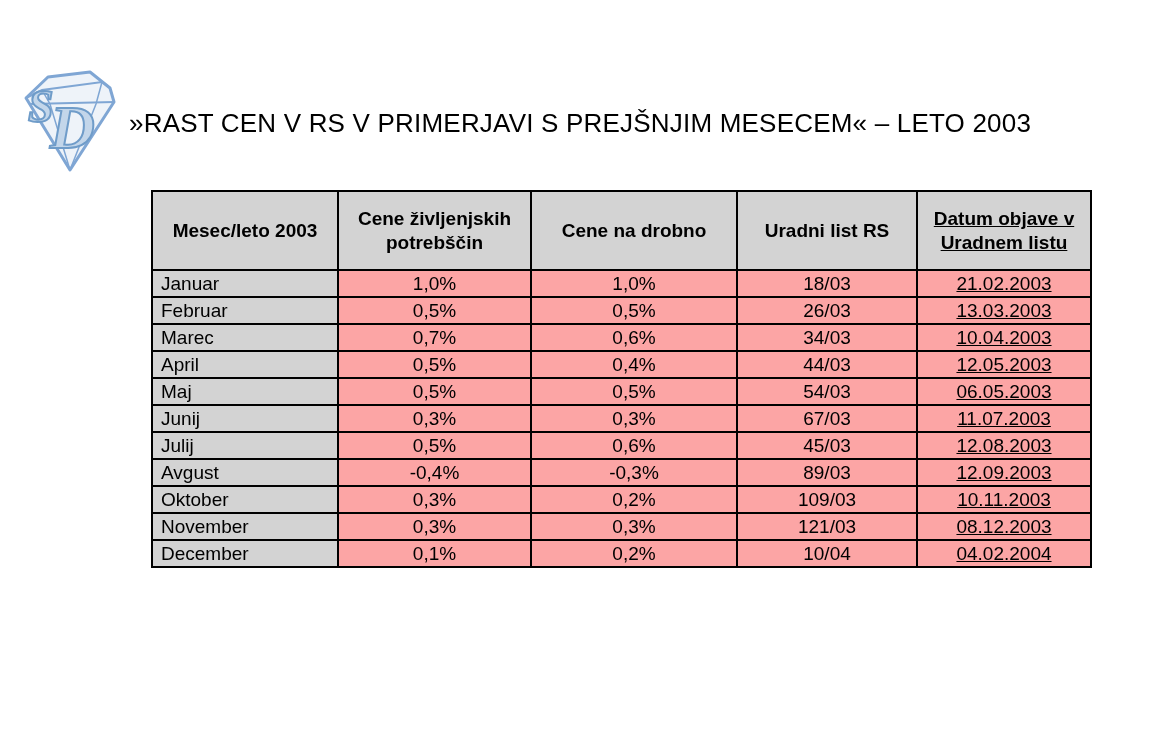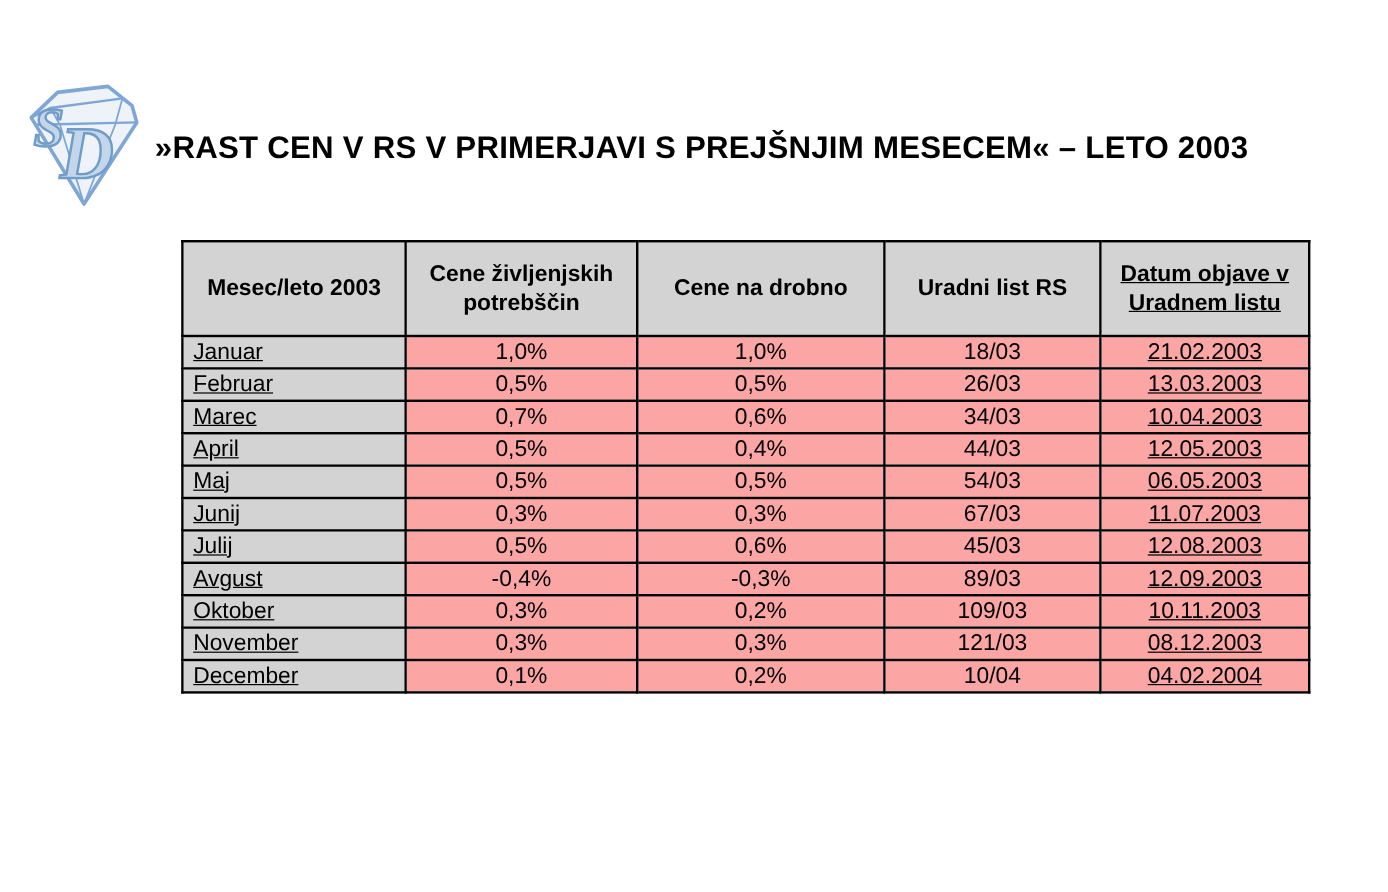--- a/index.html
+++ b/index.html
@@ -15,28 +15,28 @@
     position: absolute;
     left: 16px; top: 66px;
     width: 104px; height: 112px;
   }
   .slide-title {
     position: absolute;
     left: 129px; top: 108px;
     width: 1010px;
     margin: 0;
     font-size: 26px;
-    font-weight: bold;
+    font-weight: normal;
     color: #000000;
     white-space: nowrap;
     letter-spacing: 0.2px;
   }
   table.price-table {
     position: absolute;
-    left: 151px; top: 200px;
+    left: 151px; top: 190px;
     border-collapse: collapse;
     table-layout: fixed;
     border: 2px solid #000;
   }
   .price-table th, .price-table td {
     border: 2px solid #000;
     font-size: 19px;
     overflow: hidden;
   }
   .price-table th {
@@ -50,21 +50,20 @@
   }
   .price-table td {
     height: 27px;
     padding: 1px 8px;
     vertical-align: middle;
     background: #fca5a5;
   }
   .price-table td.month {
     background: #d3d3d3;
     text-align: left;
-    text-decoration: underline;
   }
   .price-table td.val {
     text-align: center;
   }
   .c0 { width: 186px; }
   .c1 { width: 193px; }
   .c2 { width: 206px; }
   .c3 { width: 180px; }
   .c4 { width: 174px; text-decoration: underline; }
 </style>

